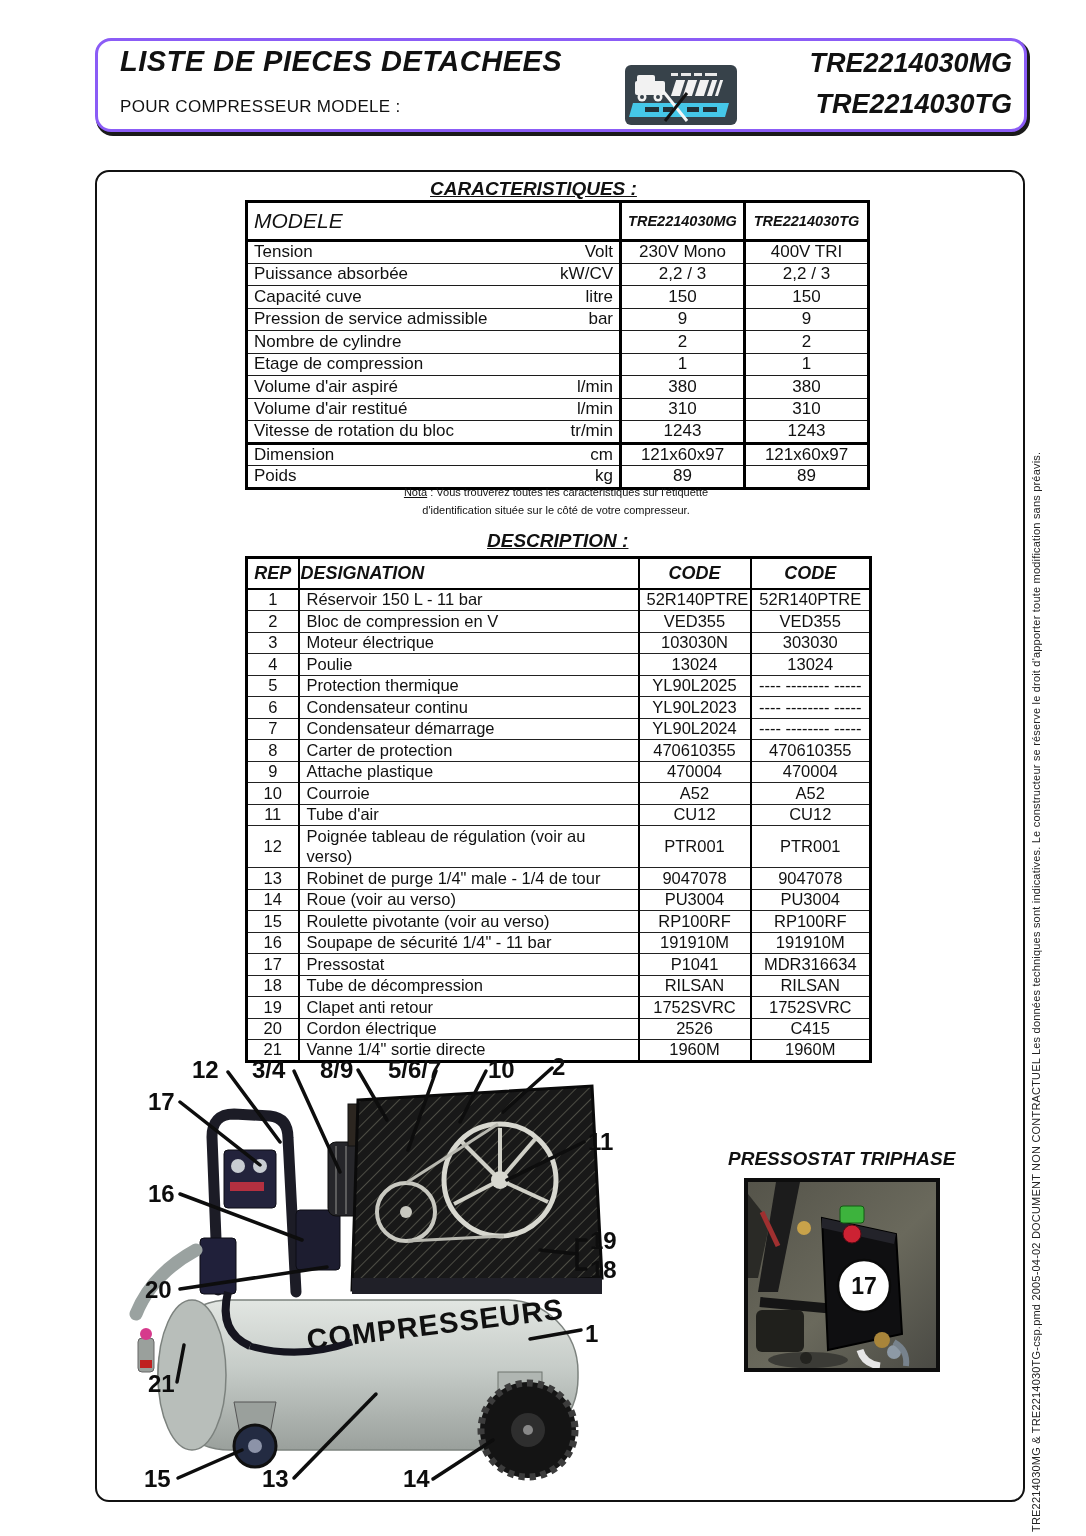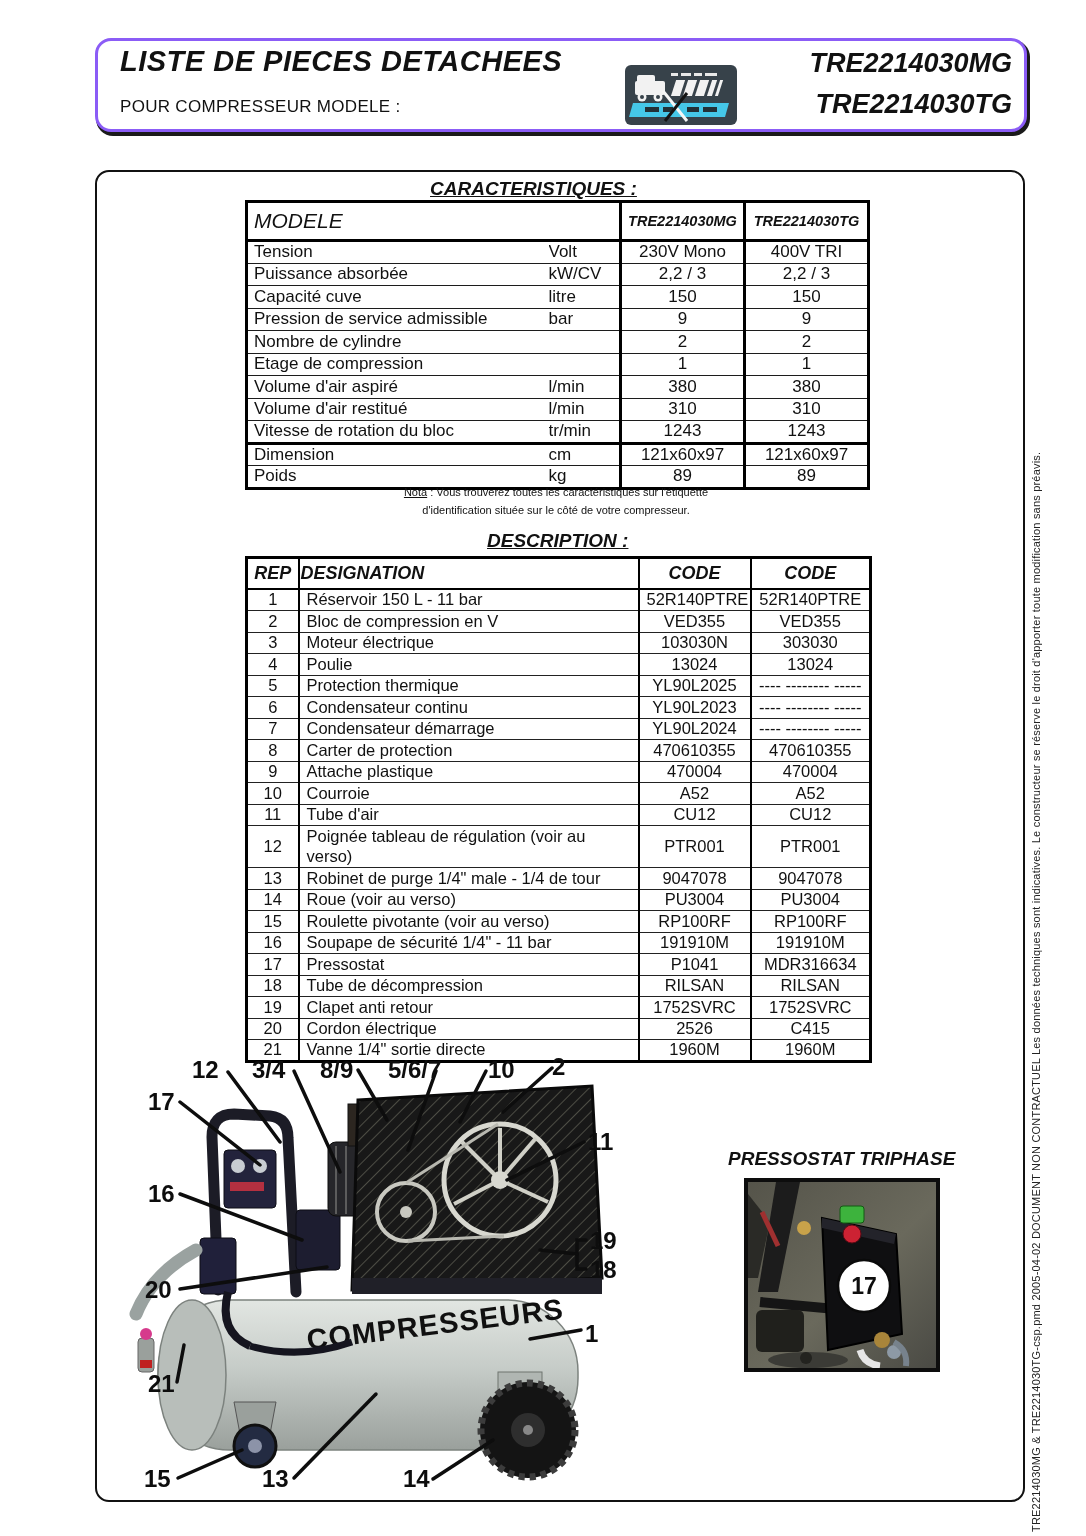--- a/index.html
+++ b/index.html
@@ -18,21 +18,21 @@
   .section-heading{position:absolute;font-size:19px;font-weight:bold;font-style:italic;text-decoration:underline;white-space:nowrap;}
   
   table{border-collapse:collapse;}
   .char-table{position:absolute;left:245px;top:200px;width:622px;table-layout:fixed;}
   .char-table th,.char-table td{border:1.6px solid #1c1c1c;padding:0 6px;font-size:17px;overflow:hidden;white-space:nowrap;}
   .char-table{border:3px solid #000;}
   .char-table .hdr td{border-bottom:3px solid #000;height:36px;}
   .char-table .modele{font-size:21px;font-weight:normal;font-style:italic;}
   .char-table .mcol{font-size:14.5px;font-weight:bold;font-style:italic;text-align:center;}
   .char-table td.lab{border-right:none;text-align:left;}
-  .char-table td.unit{border-left:none;padding-left:0;}
+  .char-table td.unit{border-left:none;text-align:right;padding-left:0;}
   .char-table td.val{text-align:center;border-left:3px solid #000;border-right:3px solid #000;}
   .char-table tr{height:22.5px;}
   .char-table tr.thick td{border-top:3px solid #000;}
   
   .nota{position:absolute;left:245px;top:484px;width:622px;text-align:center;font-size:11px;line-height:17.5px;}
   .nota .u{text-decoration:underline;}
   
   .desc-table{position:absolute;left:245px;top:556px;width:624px;table-layout:fixed;border:3px solid #000;}
   .desc-table th{font-size:18px;font-weight:bold;font-style:italic;border:2.5px solid #000;height:27px;}
   .desc-table td{border:1.5px solid #222;border-left:2.5px solid #000;border-right:2.5px solid #000;

